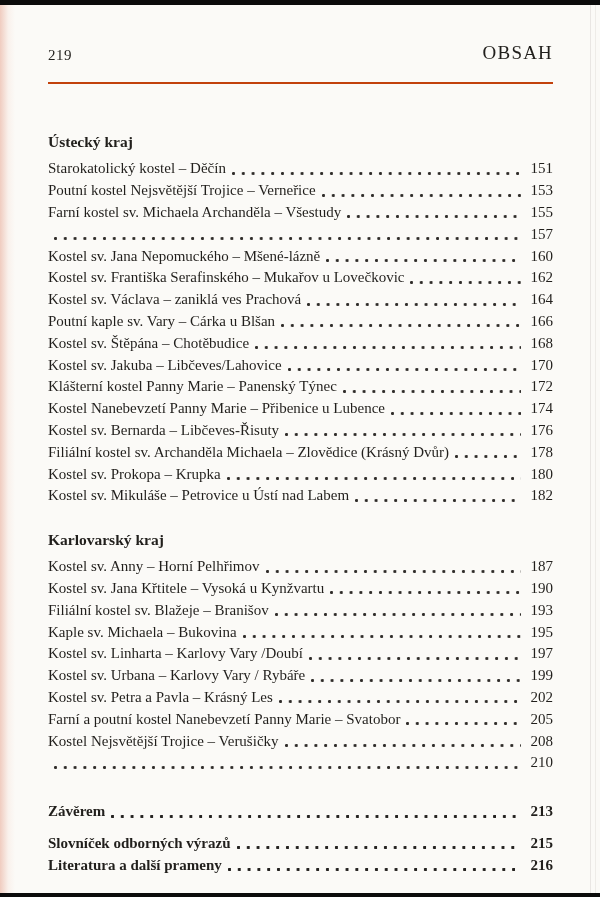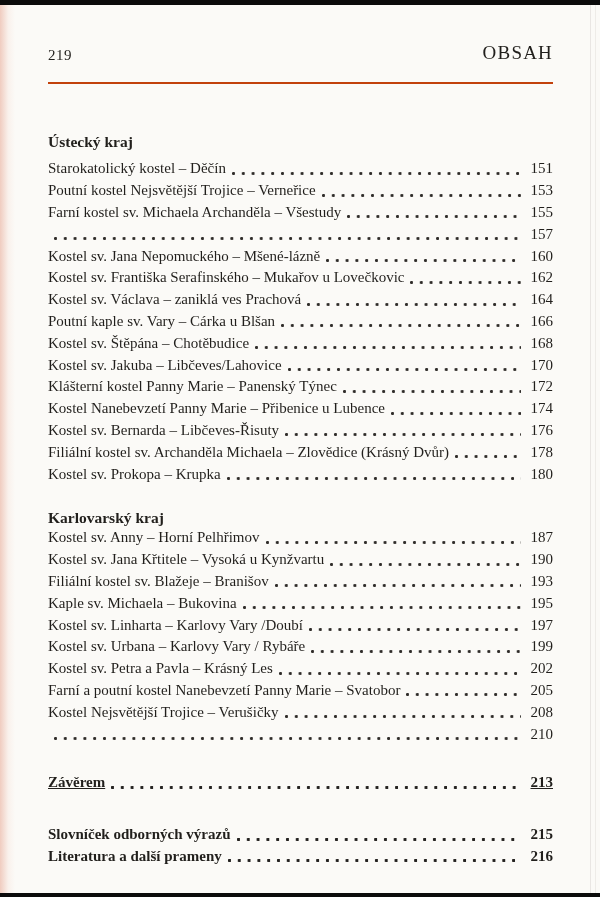--- a/index.html
+++ b/index.html
@@ -29,39 +29,39 @@
     font-size:15px;
   }
   .hdr-left  { letter-spacing:0.5px; }
   .hdr-right { font-size:19px; letter-spacing:1.2px; }
 
   .section-heading {
     font-size:15.5px; font-weight:700;
     margin:0; padding:0;
   }
   .sh-1 { margin-top:49px; margin-bottom:7px; }
-  .sh-2 { margin-top:24px; }
+  .sh-2 { margin-top:24px; margin-bottom:7px; }
 
   .row { display:flex; align-items:center; height:21.8px; font-size:15px; }
   .row .t { white-space:nowrap; line-height:19px; }
   .row .dots {
     flex:1 1 auto; align-self:flex-end;
     height:7px; margin:0 2px 3px 5px;
     background-image:radial-gradient(circle at 2.5px 3.5px, #2f2c29 1.25px, rgba(0,0,0,0) 1.8px);
     background-size:9.8px 7px;
     background-repeat:repeat-x;
   }
   .row .p { min-width:30px; text-align:right; line-height:19px; }
 
   .row.bold { font-weight:700; }
   .row.bold .dots {
     background-image:radial-gradient(circle at 2.5px 3.5px, #242220 1.35px, rgba(0,0,0,0) 1.9px);
   }
-  .closing-first   { margin-top:27px;text-decoration:underline; }
-  .closing-spaced  { margin-top:30px; }
+  .closing-first   { margin-top:27px; }
+  .closing-spaced  { margin-top:10px; }
 </style>
 </head>
 <body>
 
 <div class="edge-top"></div>
 <div class="edge-left"></div>
 <div class="crease-a"></div>
 <div class="crease-b"></div>
 
 <div class="content">
@@ -140,20 +140,25 @@
   <div class="row">
       <span class="t">Filiální kostel sv. Archanděla Michaela – Zlovědice (Krásný Dvůr)</span>
       <span class="dots"></span>
       <span class="p">178</span>
     </div>
   <div class="row">
       <span class="t">Kostel sv. Prokopa – Krupka</span>
       <span class="dots"></span>
       <span class="p">180</span>
     </div>
+  <div class="row">
+      <span class="t">Kostel sv. Mikuláše – Petrovice u Ústí nad Labem</span>
+      <span class="dots"></span>
+      <span class="p">182</span>
+    </div>
 
   <h2 class="section-heading sh-2">Karlovarský kraj</h2>
 
   <div class="row">
       <span class="t">Kostel sv. Anny – Horní Pelhřimov</span>
       <span class="dots"></span>
       <span class="p">187</span>
     </div>
   <div class="row">
       <span class="t">Kostel sv. Jana Křtitele – Vysoká u Kynžvartu</span>

